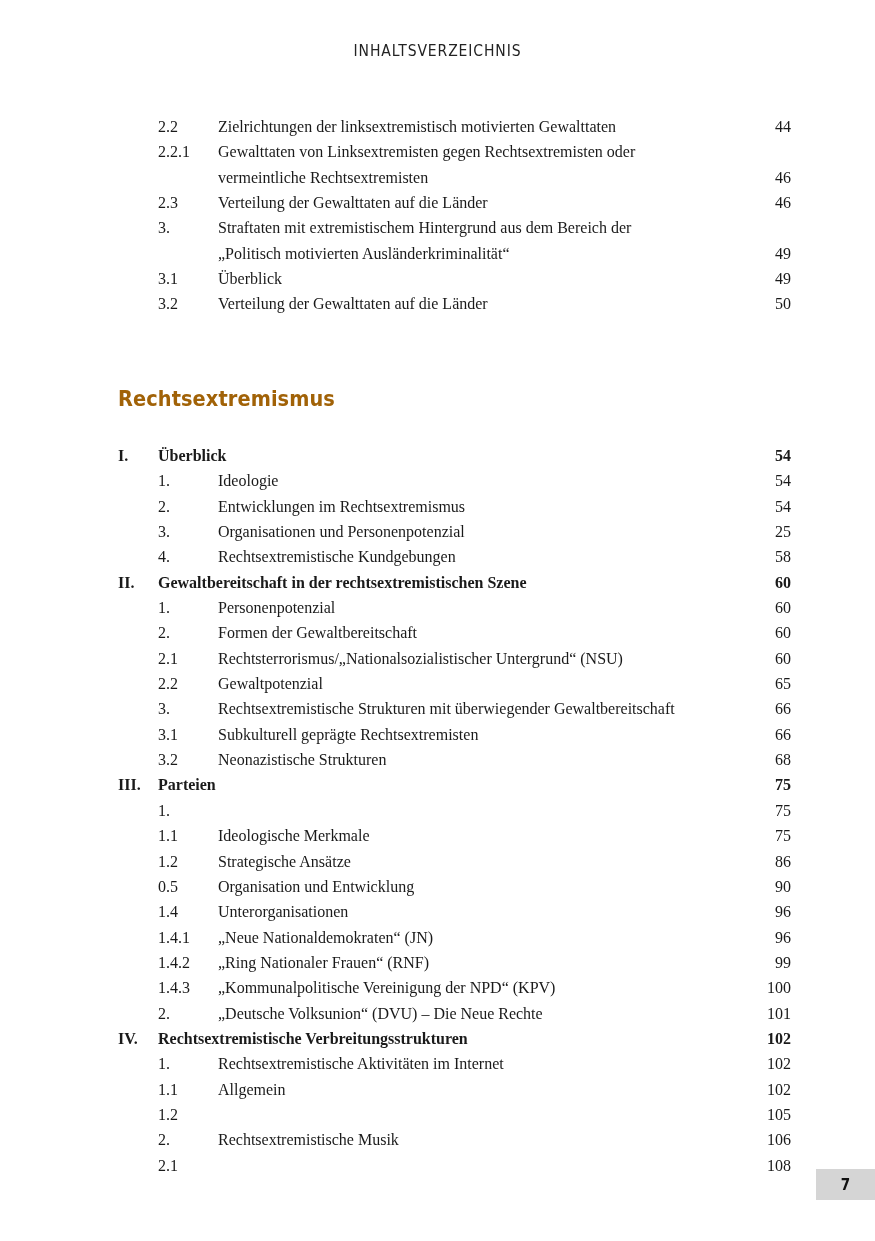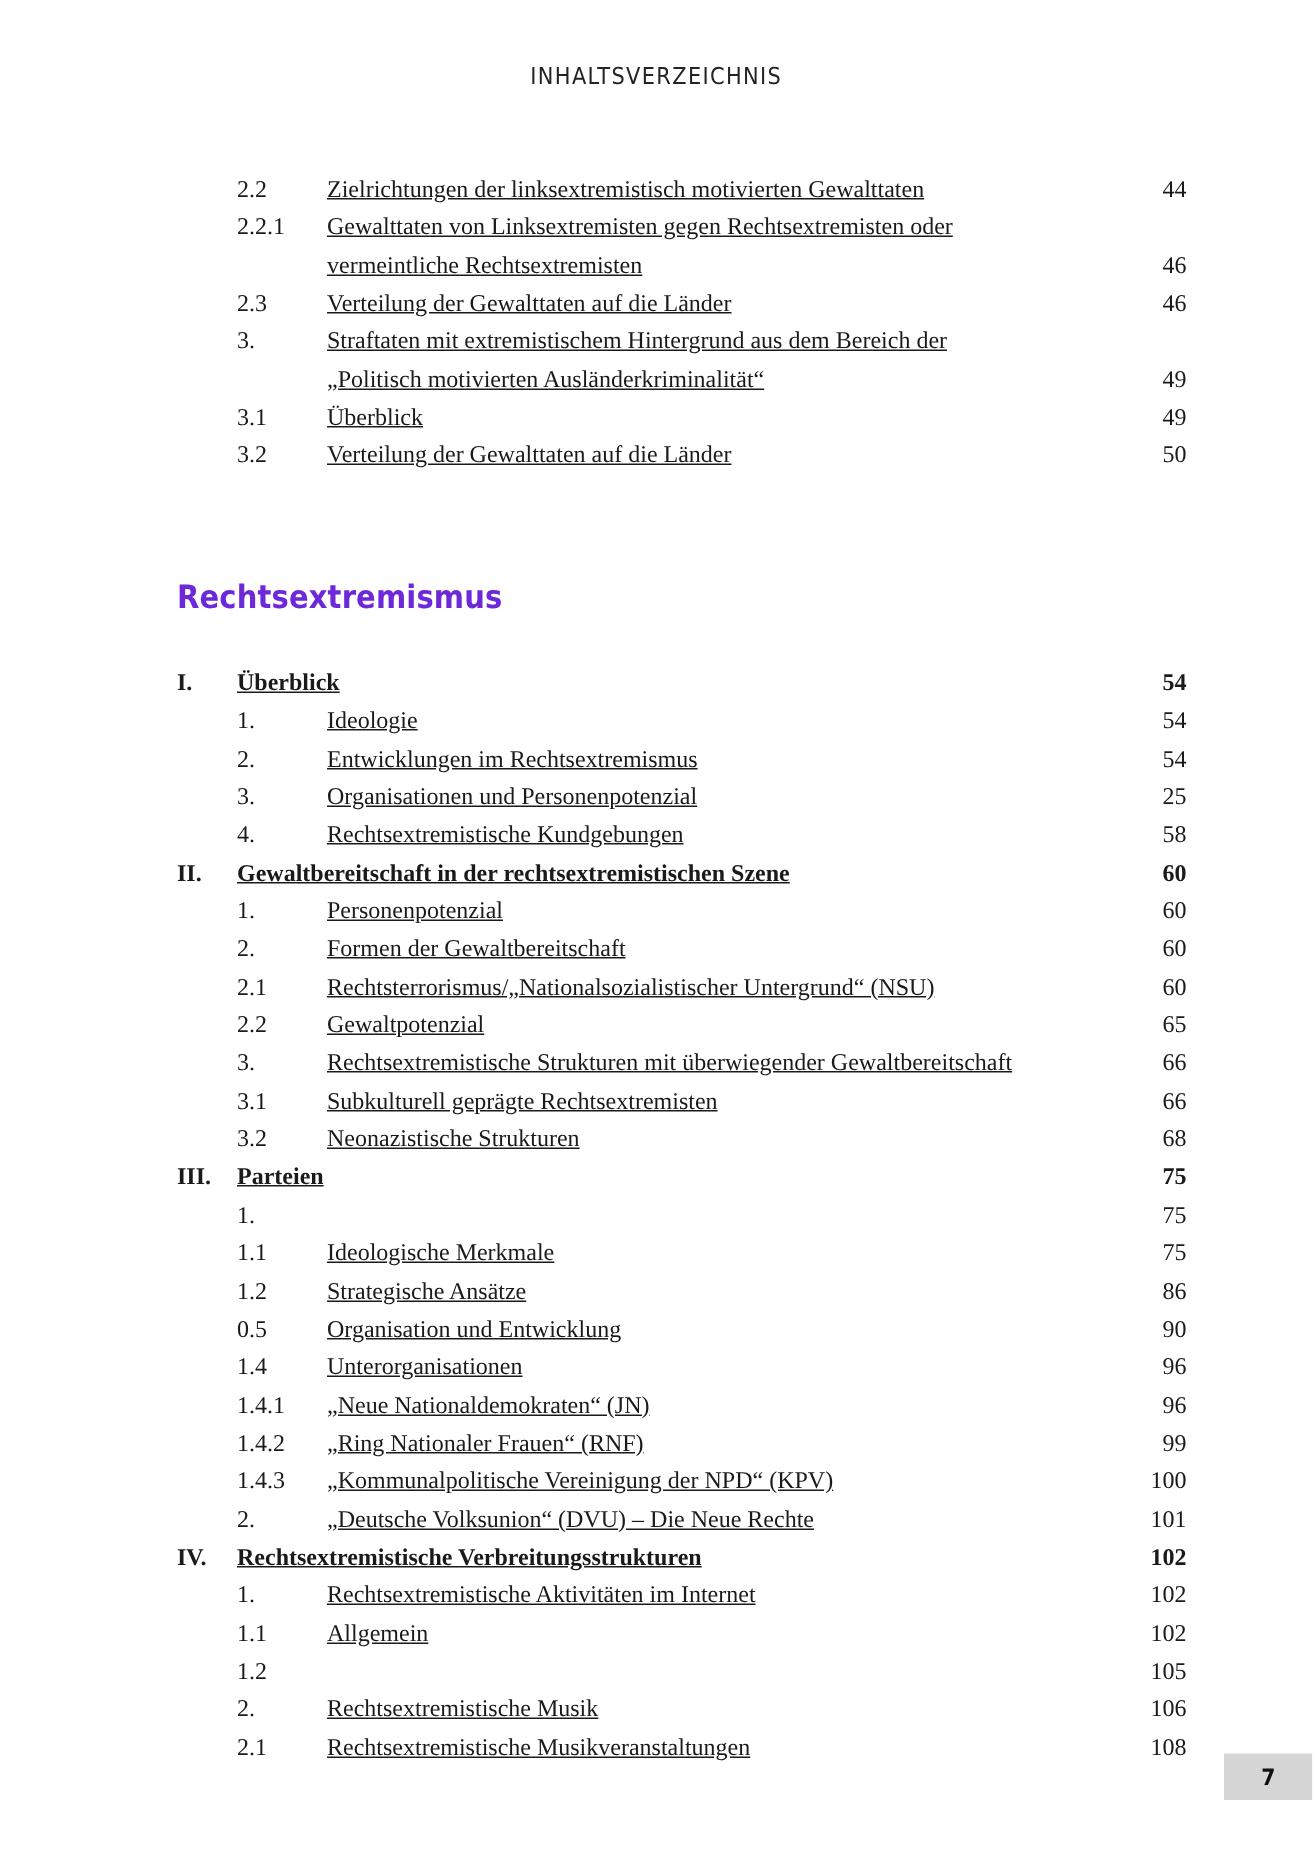--- a/index.html
+++ b/index.html
@@ -53,21 +53,20 @@
   }
 
   .toc-num {
     position: absolute;
     top: 0;
     font-variant-numeric: lining-nums;
   }
   .toc-label {
     position: absolute;
     top: 0;
-    text-decoration: underline;
   }
   .toc-page {
     position: absolute;
     top: 0;
     left: 0;
     width: 791px;
     text-align: right;
   }
 
   
@@ -156,21 +155,21 @@
         <span class="toc-label">Überblick</span>
         <span class="toc-page">49</span>
       </div>
       <div class="toc-row lvl-dec">
         <span class="toc-num">3.2</span>
         <span class="toc-label">Verteilung der Gewalttaten auf die Länder</span>
         <span class="toc-page">50</span>
       </div>
     </div>
 
-  <div class="chapter-heading" style="color: #6d28d9;">Rechtsextremismus</div>
+  <div class="chapter-heading" style="color: #a16207;">Rechtsextremismus</div>
 
   <div class="toc-block" id="toc-block-main">
       <div class="toc-row lvl-roman">
         <span class="toc-num">I.</span>
         <span class="toc-label">Überblick</span>
         <span class="toc-page">54</span>
       </div>
       <div class="toc-row lvl-dec">
         <span class="toc-num">1.</span>
         <span class="toc-label">Ideologie</span>
@@ -299,21 +298,20 @@
         <span class="toc-num">1.2</span>
         <span class="toc-page">105</span>
       </div>
       <div class="toc-row lvl-dec">
         <span class="toc-num">2.</span>
         <span class="toc-label">Rechtsextremistische Musik</span>
         <span class="toc-page">106</span>
       </div>
       <div class="toc-row lvl-dec">
         <span class="toc-num">2.1</span>
-        <span class="toc-label">Rechtsextremistische Musikveranstaltungen</span>
         <span class="toc-page">108</span>
       </div>
     </div>
 
   <div class="folio-chip" style="background: rgb(213, 213, 213);">
     <span>7</span>
   </div>
 
 </div>
 

